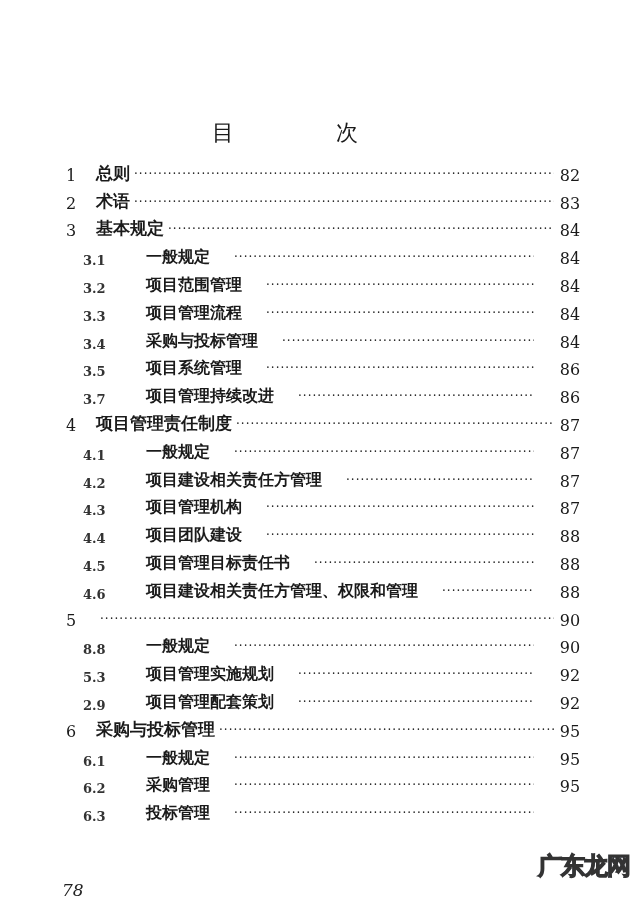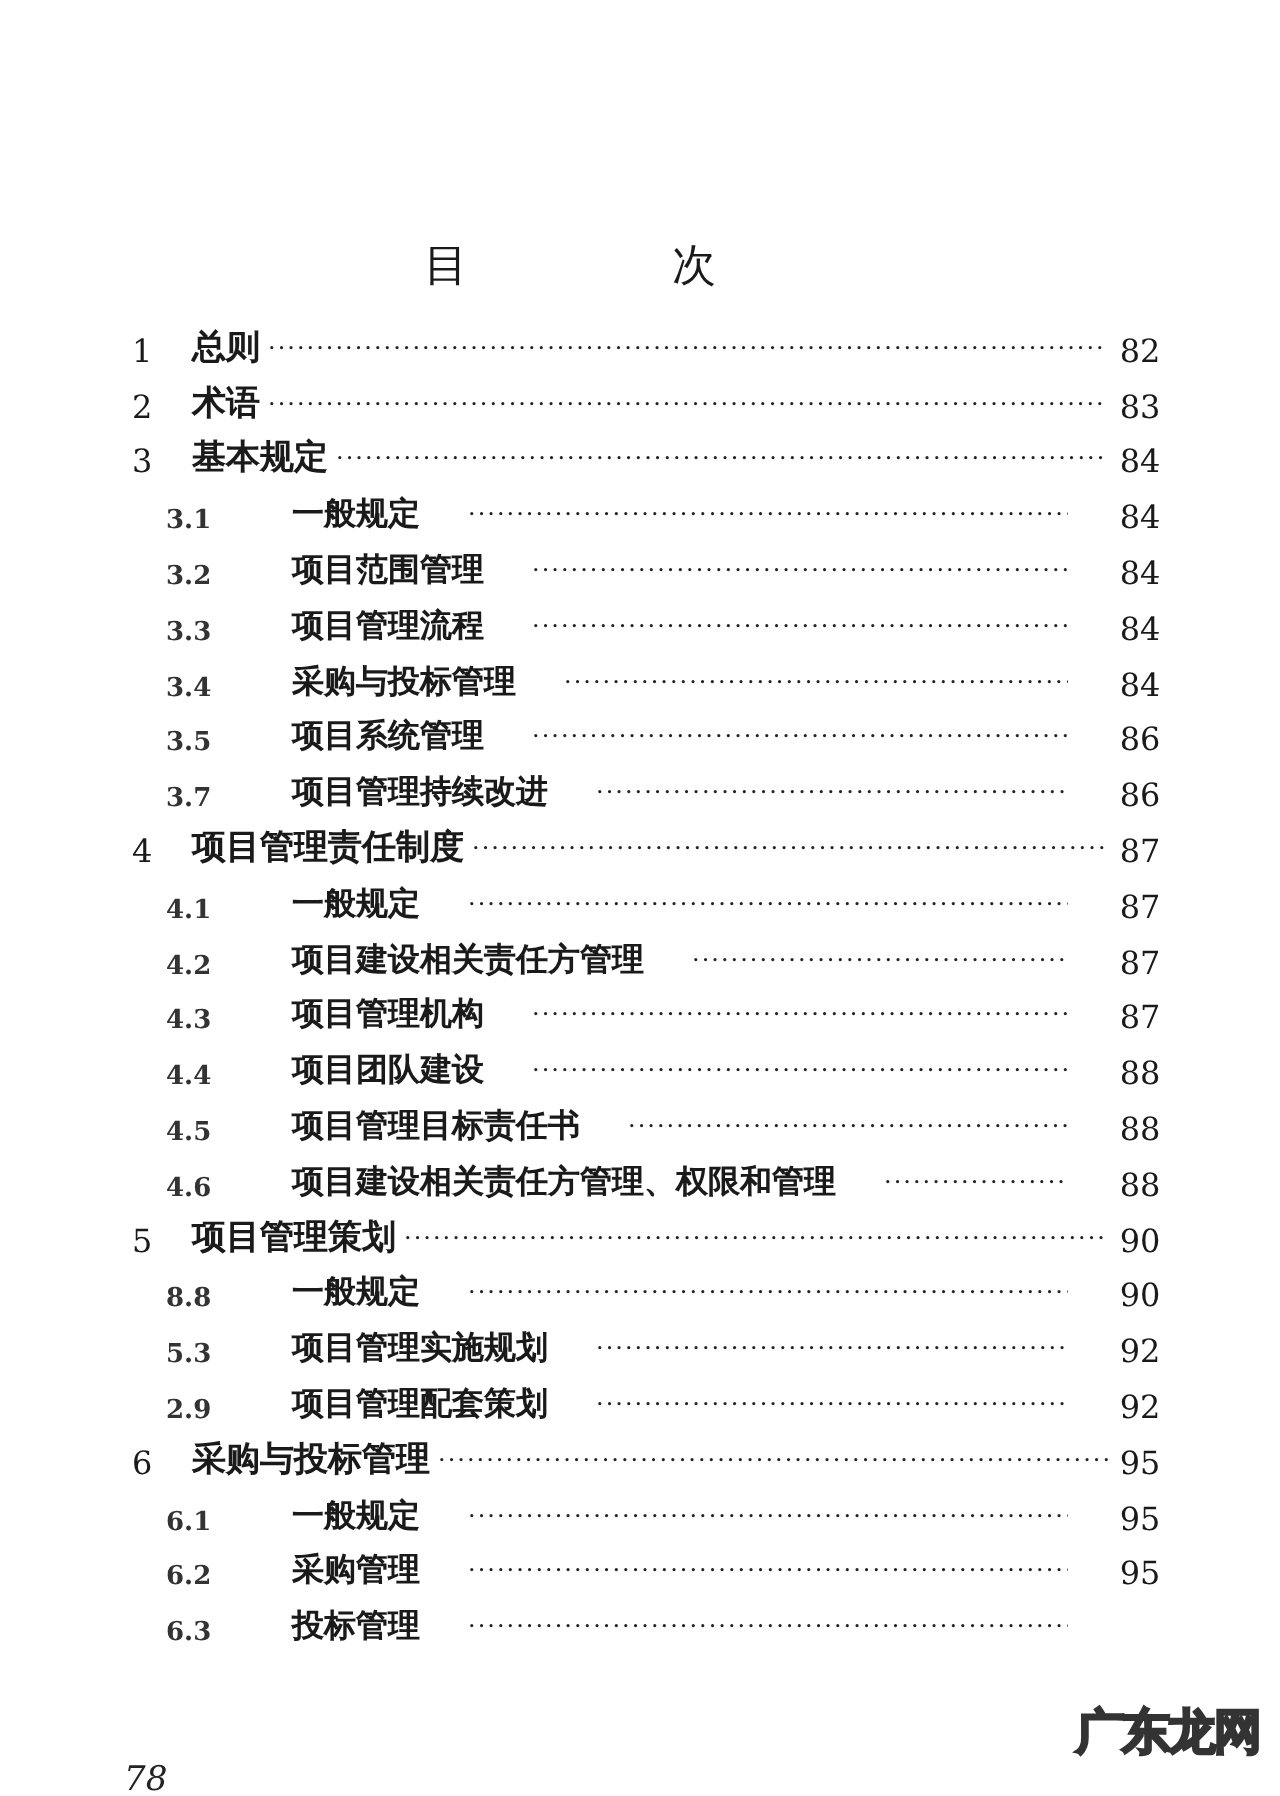--- a/index.html
+++ b/index.html
@@ -122,21 +122,20 @@
       <span class="page">88</span>
     </div>
   <div class="row sec">
       <span class="num">4.6</span>
       <span class="label">项目建设相关责任方管理、权限和管理</span>
       <span class="dots"></span>
       <span class="page">88</span>
     </div>
     <div class="row ch">
       <span class="num">5</span>
-      <span class="label">项目管理策划</span>
       <span class="dots"></span>
       <span class="page">90</span>
     </div>
     <div class="row sec">
       <span class="num">8.8</span>
       <span class="label">一般规定</span>
       <span class="dots"></span>
       <span class="page">90</span>
     </div>
     <div class="row sec">

